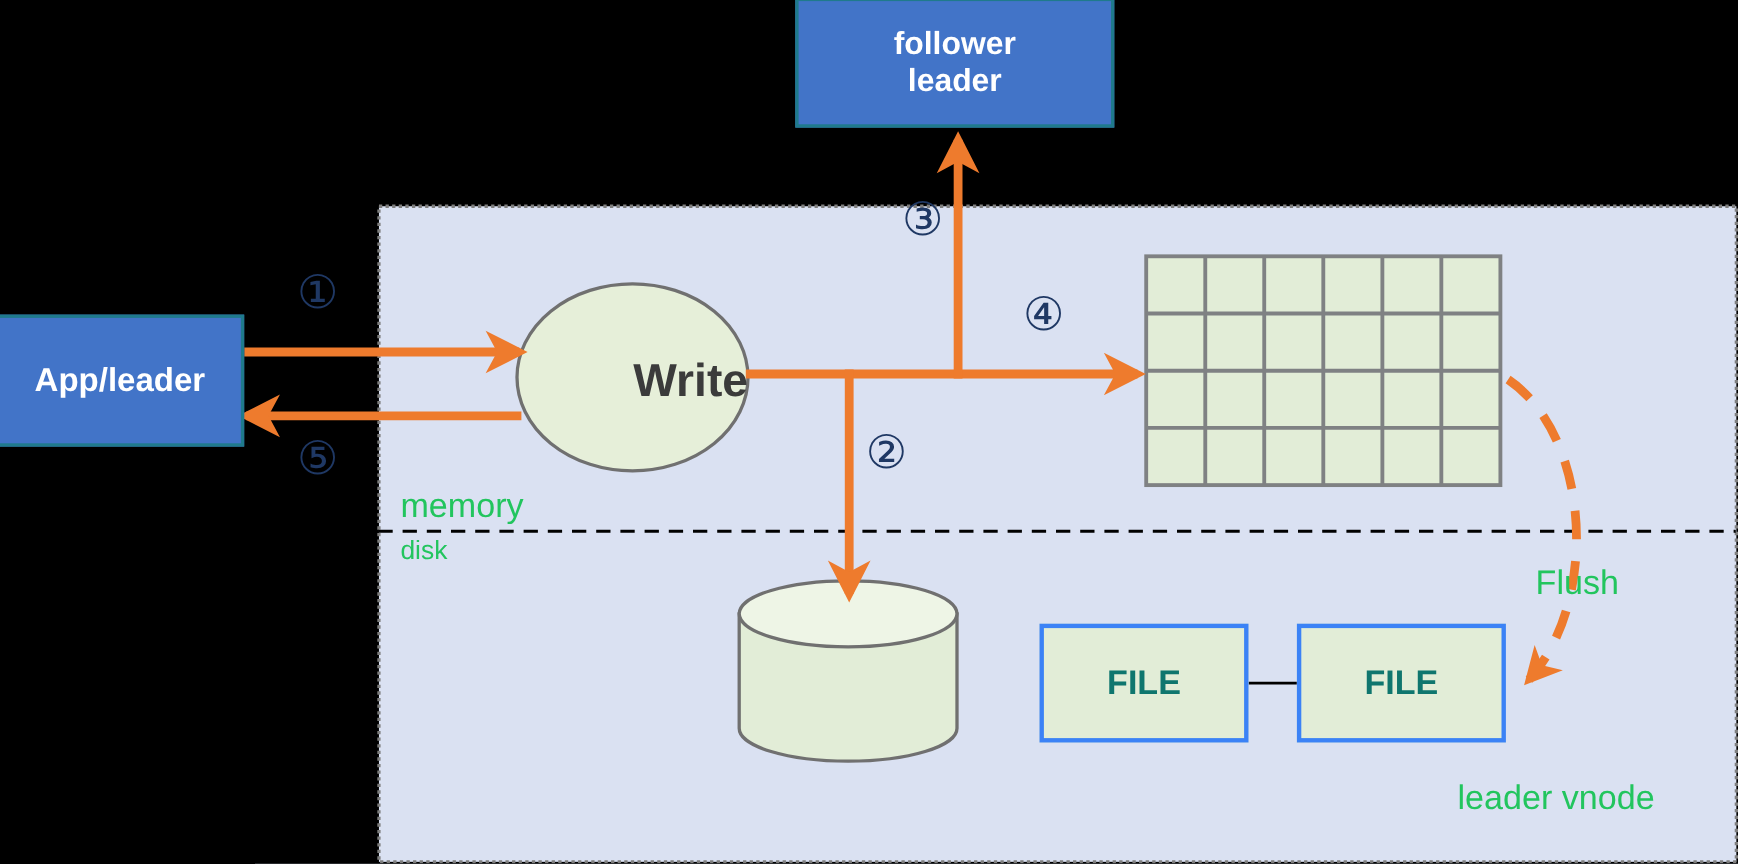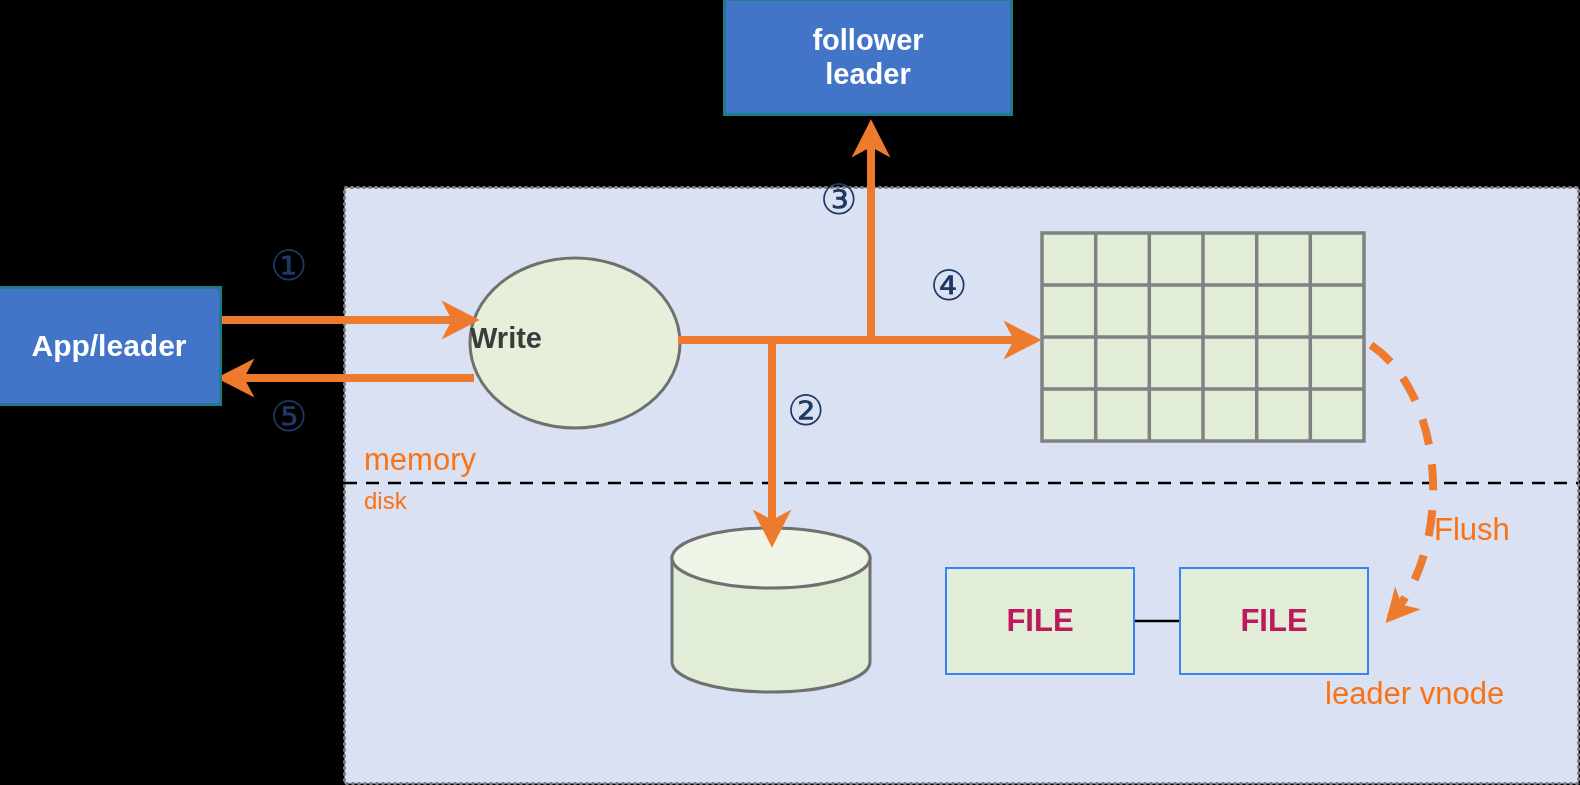--- a/index.html
+++ b/index.html
@@ -37,28 +37,28 @@
   }
   .blue-box {
     background: #4274c8;
     border: 3px solid #1f7a8c;
     color: #ffffff;
     font-weight: bold;
     line-height: 1.18;
   }
   .file-box {
     background: #e2edd7;
-    border: 2px solid #3b82f6;
-    color: #be185d;
+    border: 4px solid #3b82f6;
+    color: #0f766e;
     font-weight: bold;
   }
   .ellipse-label,
   .plain-label {
     position: absolute;
-    color: #f97316;
+    color: #22c55e;
     white-space: nowrap;
   }
   .ellipse-label {
     color: #3b3b3b;
     font-weight: bold;
   }
   .step {
     position: absolute;
     color: #1f3864;
     font-family: "DejaVu Sans", sans-serif;
@@ -121,36 +121,36 @@
 
   <div class="node blue-box" style="left:-4px; top:286px; width:226px; height:120px; font-size:30px;">
     <span>App/leader</span>
   </div>
 
   <div class="node blue-box" style="left:723px; top:-2px; width:290px; height:118px; font-size:29px; flex-direction:column;">
     <span>follower</span>
     <span>leader</span>
   </div>
 
-  <div class="ellipse-label" style="left:470px; top:322px; width:210px; text-align:left; font-size:29px;">Write</div>
+  <div class="ellipse-label" style="left:470px; top:322px; width:210px; text-align:right; font-size:42px;">Write</div>
 
   <div class="node file-box" style="left:945px; top:567px; width:190px; height:108px; font-size:31px;">
     <span>FILE</span>
   </div>
   <div class="node file-box" style="left:1179px; top:567px; width:190px; height:108px; font-size:31px;">
     <span>FILE</span>
   </div>
 
   <div class="plain-label" style="left:364px; top:442px; font-size:31px;">memory</div>
   <div class="plain-label" style="left:364px; top:487px; font-size:24px;">disk</div>
 
 
-  <div class="plain-label" style="left:1434px; top:512px; font-size:31px;">Flush</div>
+  <div class="plain-label" style="left:1396px; top:512px; font-size:31px;">Flush</div>
 
-  <div class="plain-label" style="left:1325px; top:676px; font-size:31px;">leader vnode</div>
+  <div class="plain-label" style="left:1325px; top:707px; font-size:31px;">leader vnode</div>
 
   <div class="step" style="left:270px; top:245px; font-size:42px;">①</div>
   <div class="step" style="left:270px; top:396px; font-size:42px;">⑤</div>
   <div class="step" style="left:820px; top:179px; font-size:42px;">③</div>
   <div class="step" style="left:787px; top:390px; font-size:42px;">②</div>
   <div class="step" style="left:930px; top:265px; font-size:42px;">④</div>
 
 </div>
 
 </body></html>

